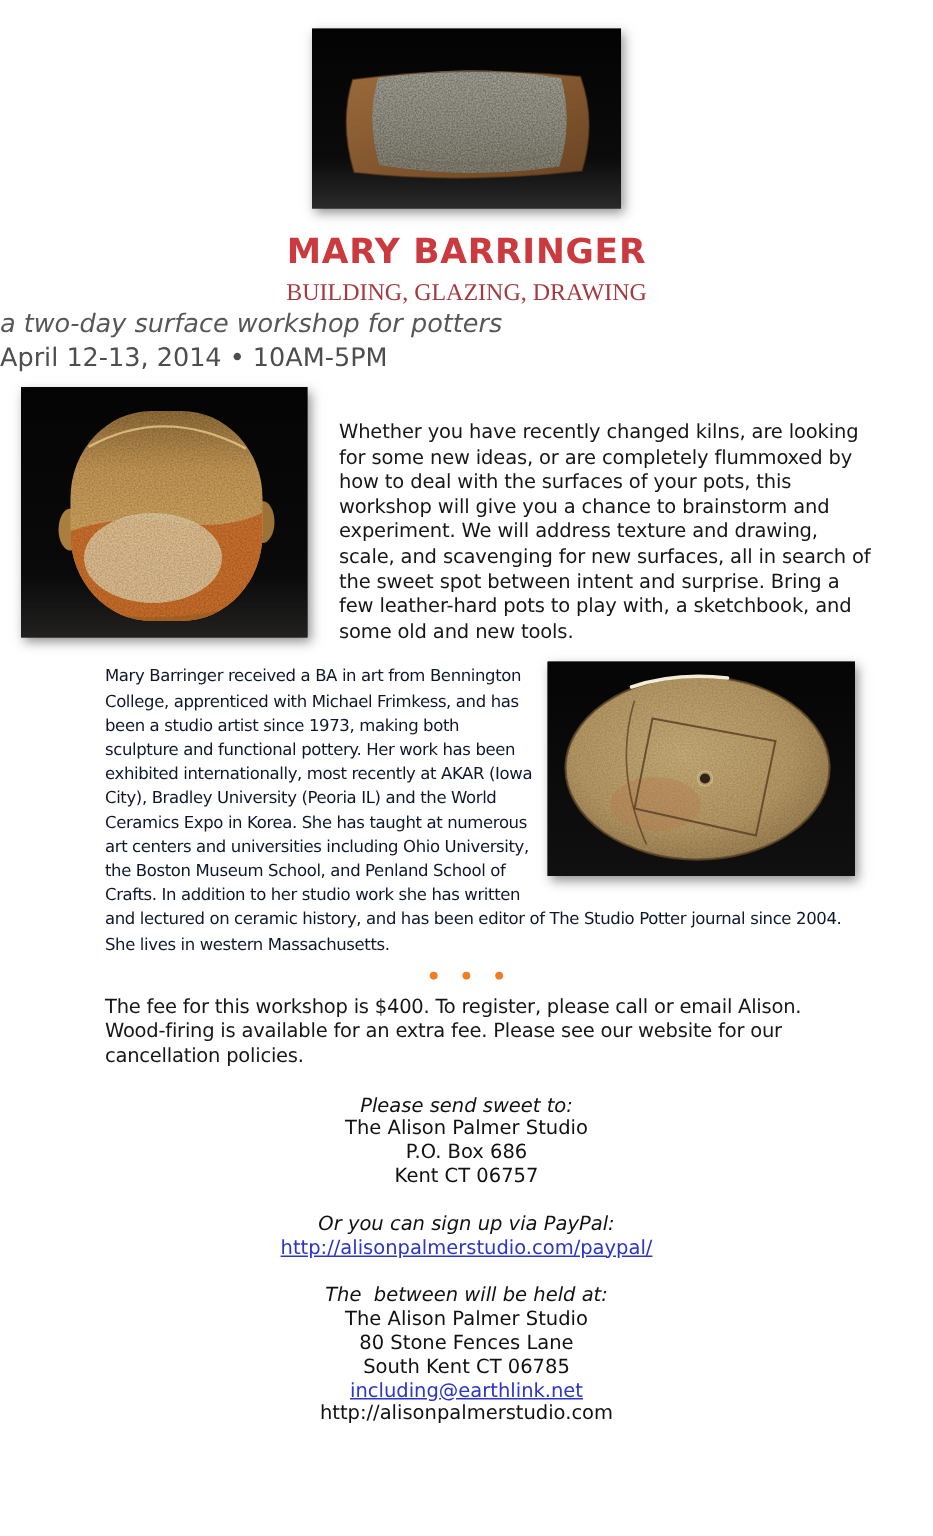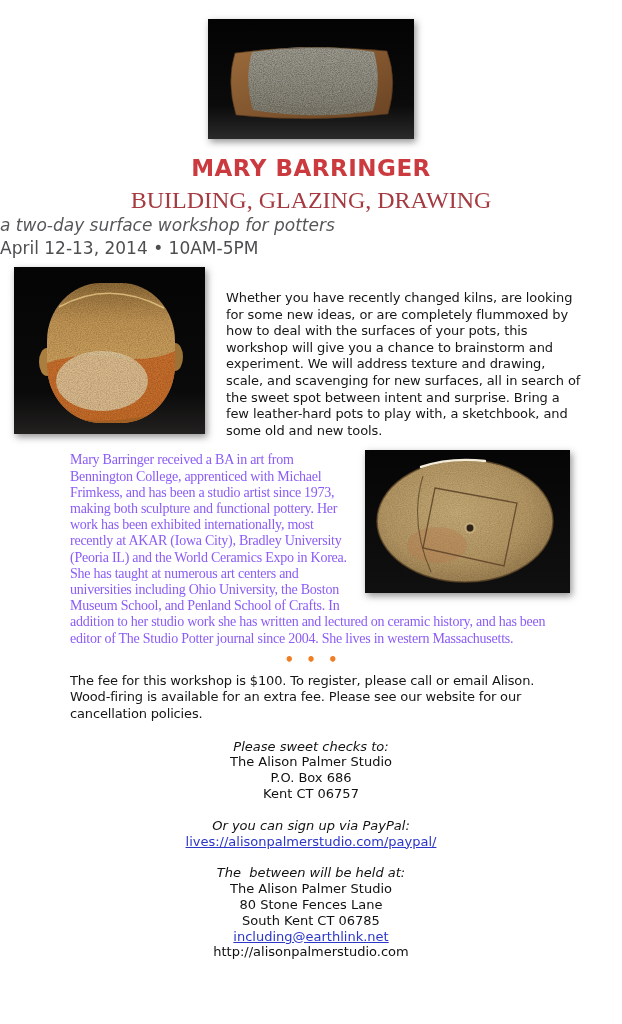--- a/index.html
+++ b/index.html
@@ -12,37 +12,37 @@
   .photo svg{display:block;}
 
   .photo-tray{width:206px;height:120px;margin:19px auto 0;}
 
   .title{
     margin:16px 0 0;text-align:center;font-weight:bold;font-size:23px;
     letter-spacing:.5px;color:#cb3a3e;
   }
   .subtitle{
     margin-top:6px;text-align:center;font-family:"Liberation Serif",serif;
-    font-size:24px;color:#a63a41;
+    font-size:16px;color:#a63a41;
   }
   .tagline{
     margin-top:1px;font-style:italic;font-size:17px;color:#57575a;
   }
   .dateline{margin-top:3px;font-size:17px;color:#4e4e50;}
 
   .intro-row{margin:9px 36px 0 14px;display:flex;align-items:flex-start;gap:11px;}
   .photo-bowl{flex:0 0 auto;width:191px;height:167px;}
   .intro-text{
     margin:0 0 0 10px;padding-top:23px;font-size:13px;line-height:16.6px;
     letter-spacing:-.1px;color:#161616;
   }
 
   .bio{
-    margin:13px 52px 0 70px;font-size:14px;line-height:16.2px;
-    letter-spacing:-.25px;color:#8b5cf6;font-family:Liberation Serif, serif;
+    margin:13px 52px 0 70px;font-size:11px;line-height:16.2px;
+    letter-spacing:-.25px;color:#0f172a;
   }
   .photo-plate{float:right;width:205px;height:143px;margin:-2px 0 6px 9px;}
 
   .dots{
     clear:both;margin:5px 0 0;text-align:center;color:#f07d21;
     font-size:15px;font-weight:bold;word-spacing:7px;line-height:16px;
   }
 
   .fee{
     margin:5px 52px 0 70px;font-size:13px;line-height:16.6px;
@@ -169,32 +169,32 @@
       <path d="M56,17 Q85,7 120,11" stroke="#f3ecd9" stroke-width="2.4" fill="none" stroke-linecap="round"></path>
       <circle cx="105" cy="78" r="3.4" fill="#2e2318"></circle>
       <circle cx="105" cy="78" r="5" fill="none" stroke="#d8c9a2" stroke-width="0.8" opacity="0.7"></circle>
     </svg>
   </figure>
   <span>Mary Barringer received a BA in art from Bennington College, apprenticed with Michael Frimkess, and has been a studio artist since 1973, making both sculpture and functional pottery. Her work has been exhibited internationally, most recently at AKAR (Iowa City), Bradley University (Peoria IL) and the World Ceramics Expo in Korea. She has taught at numerous art centers and universities including Ohio University, the Boston Museum School, and Penland School of Crafts. In addition to her studio work she has written and lectured on ceramic history, and has been editor of The Studio Potter journal since 2004. She lives in western Massachusetts.</span>
 </div>
 
 <div class="dots"><span>•</span> <span>•</span> <span>•</span></div>
 
-<p class="fee">The fee for this workshop is $100. To register, please call or email Alison. Wood-firing is available for an extra fee. Please see our website for our cancellation policies.</p>
+<p class="fee">The fee for this workshop is $400. To register, please call or email Alison. Wood-firing is available for an extra fee. Please see our website for our cancellation policies.</p>
 
 <div class="addr">
-  <div class="heading">Please sweet checks to:</div>
+  <div class="heading">Please send sweet to:</div>
   <div>The Alison Palmer Studio</div>
   <div>P.O. Box 686</div>
   <div>Kent CT 06757</div>
 </div>
 
 <div class="addr">
   <div class="heading">Or you can sign up via PayPal:</div>
-  <div><a class="link" href="#">lives://alisonpalmerstudio.com/paypal/</a></div>
+  <div><a class="link" href="#">http://alisonpalmerstudio.com/paypal/</a></div>
 </div>
 
 <div class="addr">
   <div class="heading">The  between will be held at:</div>
   <div>The Alison Palmer Studio</div>
   <div>80 Stone Fences Lane</div>
   <div>South Kent CT 06785</div>
   <div><a class="link" href="#">including@earthlink.net</a></div>
   <div>http://alisonpalmerstudio.com</div>
 </div>

